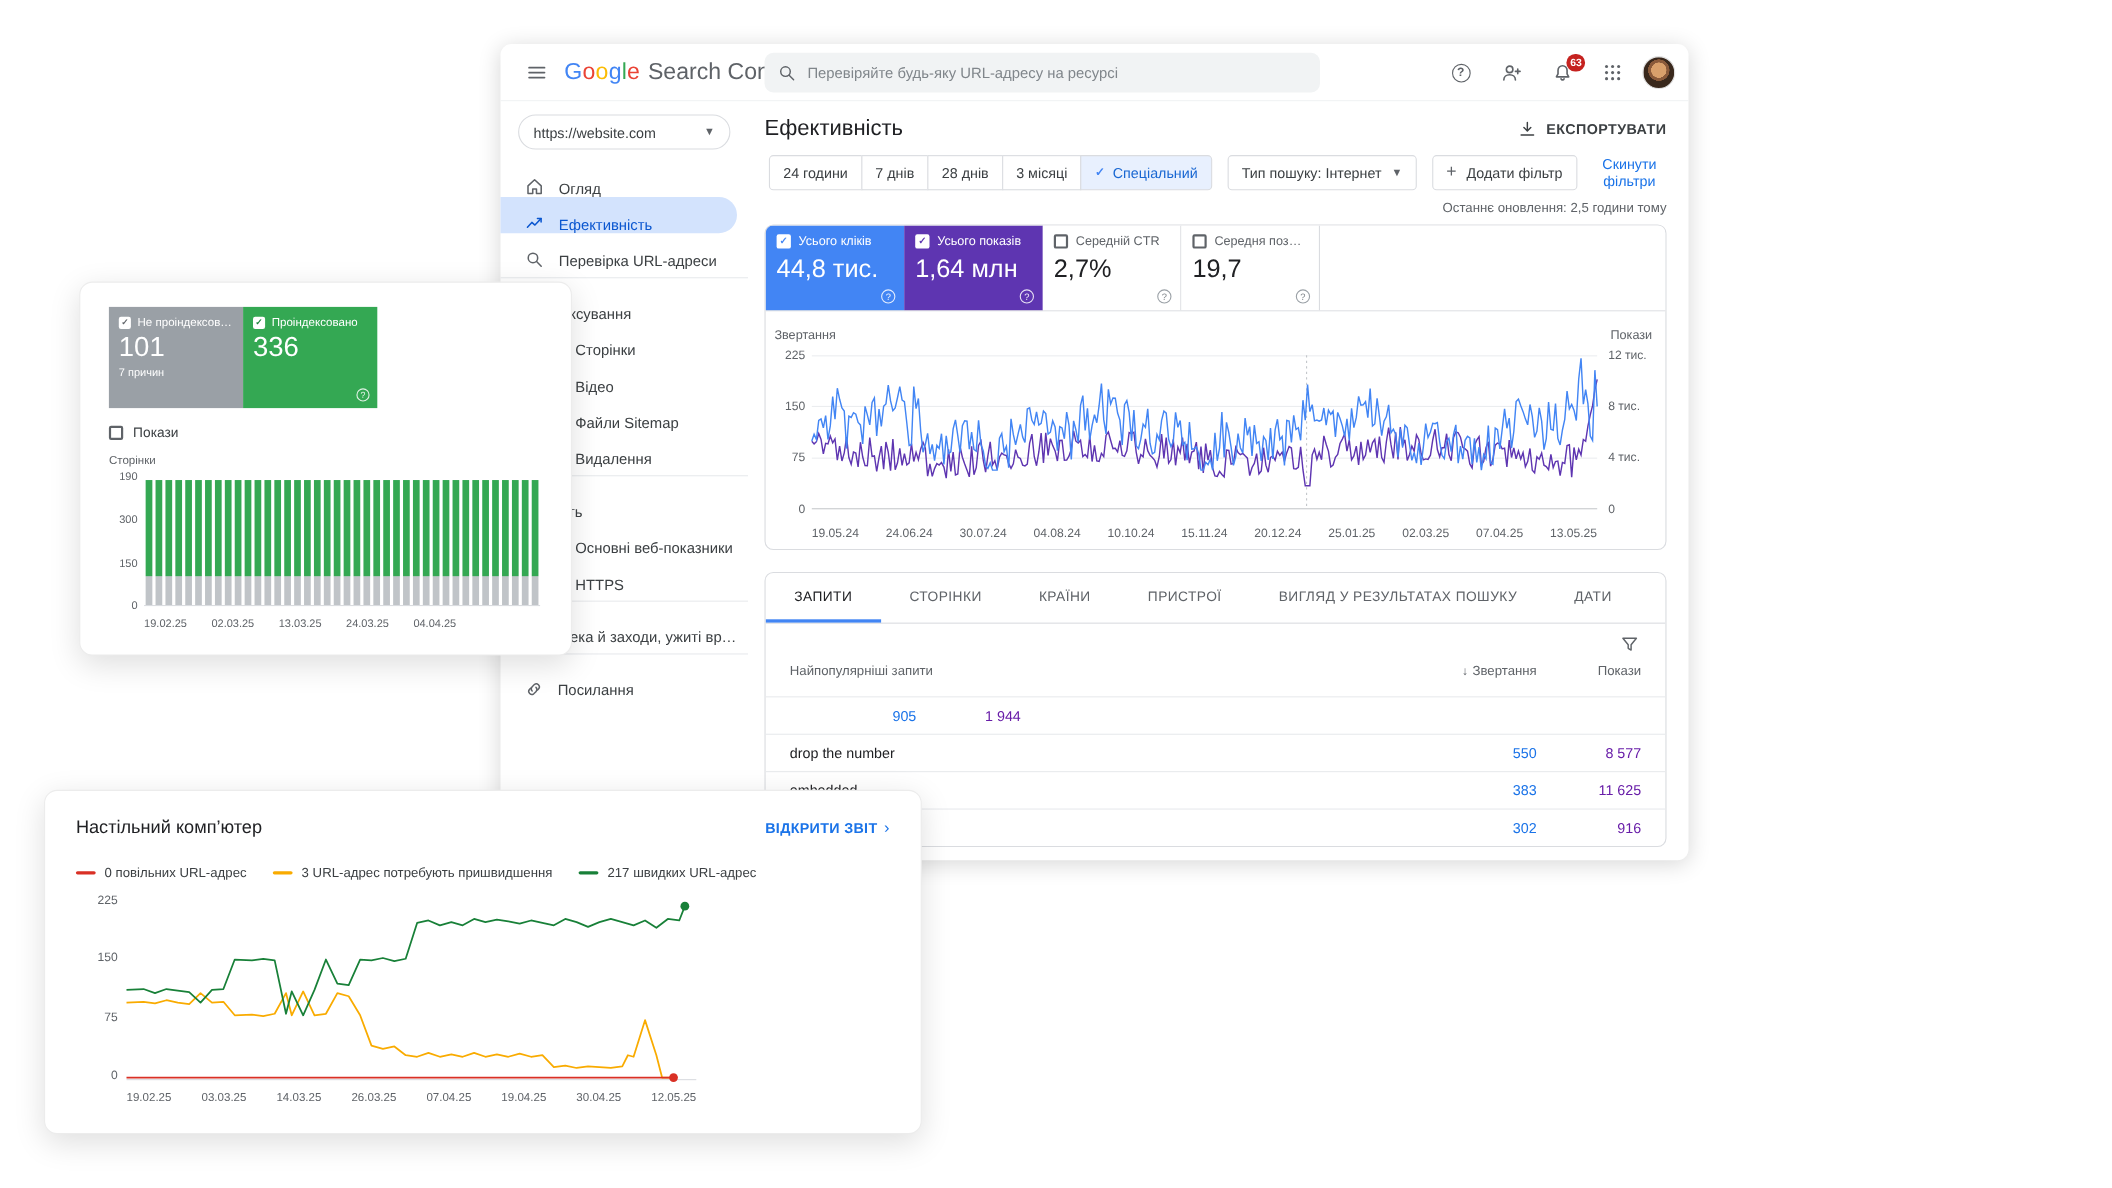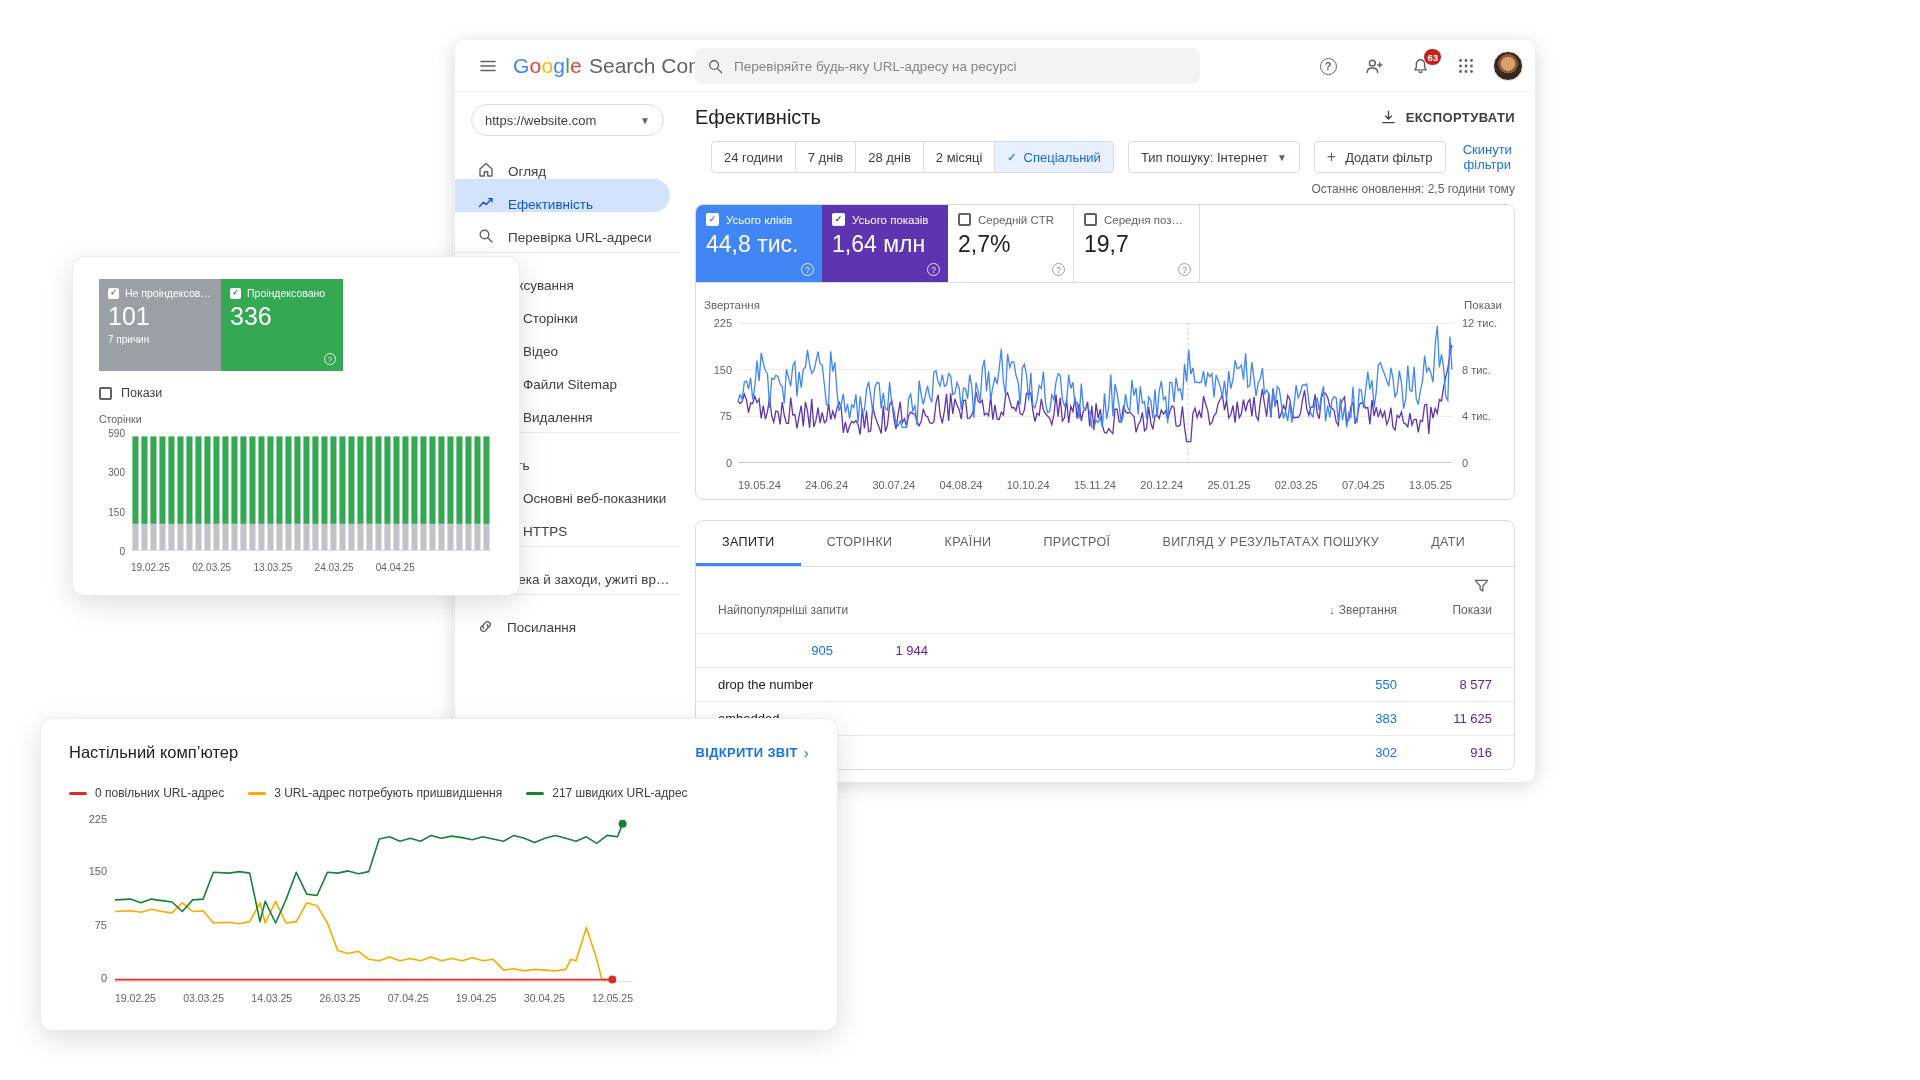--- a/index.html
+++ b/index.html
@@ -34,21 +34,21 @@
   .ic{stroke:#5f6368;fill:none;stroke-width:1.4;stroke-linecap:round;stroke-linejoin:round;flex:none}
 
   
   .content{position:absolute;left:225px;top:52px;right:0;bottom:0;padding:14px 20px 0 15px}
   .title-row{display:flex;align-items:center;justify-content:space-between}
   .page-title{font-size:20px;font-weight:400;color:#202124}
   .export-btn{display:flex;align-items:center;gap:9px;background:none;border:none;font-size:13px;font-weight:700;letter-spacing:.4px;color:#3c4043;cursor:pointer;font-family:"Liberation Sans",sans-serif}
   .filter-row{margin-top:12px;display:flex;align-items:center;gap:14px}
   .segs{display:flex}
   .seg{height:32px;border:1px solid #dadce0;margin-left:-1px;background:#fff;display:flex;align-items:center;padding:0 12px;font-size:13px;color:#3c4043;gap:7px;cursor:pointer;white-space:nowrap}
-  .seg:first-child{border-radius:4px 0 0 4px;margin-left:16px}
+  .seg:first-child{border-radius:4px 0 0 4px;margin-left:4px}
   .seg:last-child{border-radius:0 4px 4px 0}
   .seg.sel{background:#e8f0fe;color:#1967d2;z-index:1;font-weight:500}
   .chip-btn{height:32px;border:1px solid #dadce0;border-radius:4px;background:#fff;display:flex;align-items:center;gap:9px;padding:0 12px;font-size:13px;color:#3c4043;cursor:pointer;white-space:nowrap}
   .reset-link{font-size:13px;color:#1a73e8;cursor:pointer;background:none;border:none;font-family:"Liberation Sans",sans-serif}
   .update-row{margin-top:9px;text-align:right;font-size:12px;color:#5f6368}
 
   .card{margin-top:8px;border:1px solid #dadce0;border-radius:8px;background:#fff;overflow:hidden}
   
   .tiles{display:flex;border-bottom:1px solid #dadce0;height:78px}
   .tile{width:126px;padding:8px 10px;position:relative;cursor:pointer}
@@ -307,21 +307,21 @@
           <div class="seg" data-interactable="true">
               <span>24 години</span>
             </div>
           <div class="seg" data-interactable="true">
               <span>7 днів</span>
             </div>
           <div class="seg" data-interactable="true">
               <span>28 днів</span>
             </div>
           <div class="seg" data-interactable="true">
-              <span>2 місяці</span>
+              <span>3 місяці</span>
             </div>
           <div class="seg sel" data-interactable="true">
               <span class="ck ck-blue" data-interactable="false" style="font-size:11px">✓</span>
               <span>Спеціальний</span>
             </div>
         </div>
         <div class="chip-btn" data-interactable="true">
           <span data-interactable="false">Тип пошуку: Інтернет</span>
           <span class="caret" data-interactable="false">▼</span>
         </div>
@@ -483,21 +483,21 @@
     </div>
 
     <div class="ixcheck" data-interactable="true">
       <span class="cbx" data-interactable="false"></span>
       <span data-interactable="false">Покази</span>
     </div>
 
     <div class="ixylab" data-interactable="false">Сторінки</div>
 
     <div class="ixchart" data-interactable="false">
-      <span class="ixtick" style="top:1px" data-interactable="false">590</span>
+      <span class="ixtick" style="top:1px" data-interactable="false">190</span>
       <span class="ixtick" style="top:40px" data-interactable="false">300</span>
       <span class="ixtick" style="top:80px" data-interactable="false">150</span>
       <span class="ixtick" style="top:119px" data-interactable="false">0</span>
       <div class="ix-plot" data-interactable="false">
         <svg id="bars-svg" data-interactable="false" viewBox="0 0 360 117">
             <rect x="1.4" y="90.7" width="6.1" height="26.3" fill="#c0c4c8"></rect>
             <rect x="1.4" y="3.4" width="6.1" height="87.4" fill="#34a853"></rect>
             <rect x="10.4" y="90.7" width="6.1" height="26.3" fill="#c0c4c8"></rect>
             <rect x="10.4" y="3.4" width="6.1" height="87.4" fill="#34a853"></rect>
             <rect x="19.4" y="90.7" width="6.1" height="26.3" fill="#c0c4c8"></rect>

